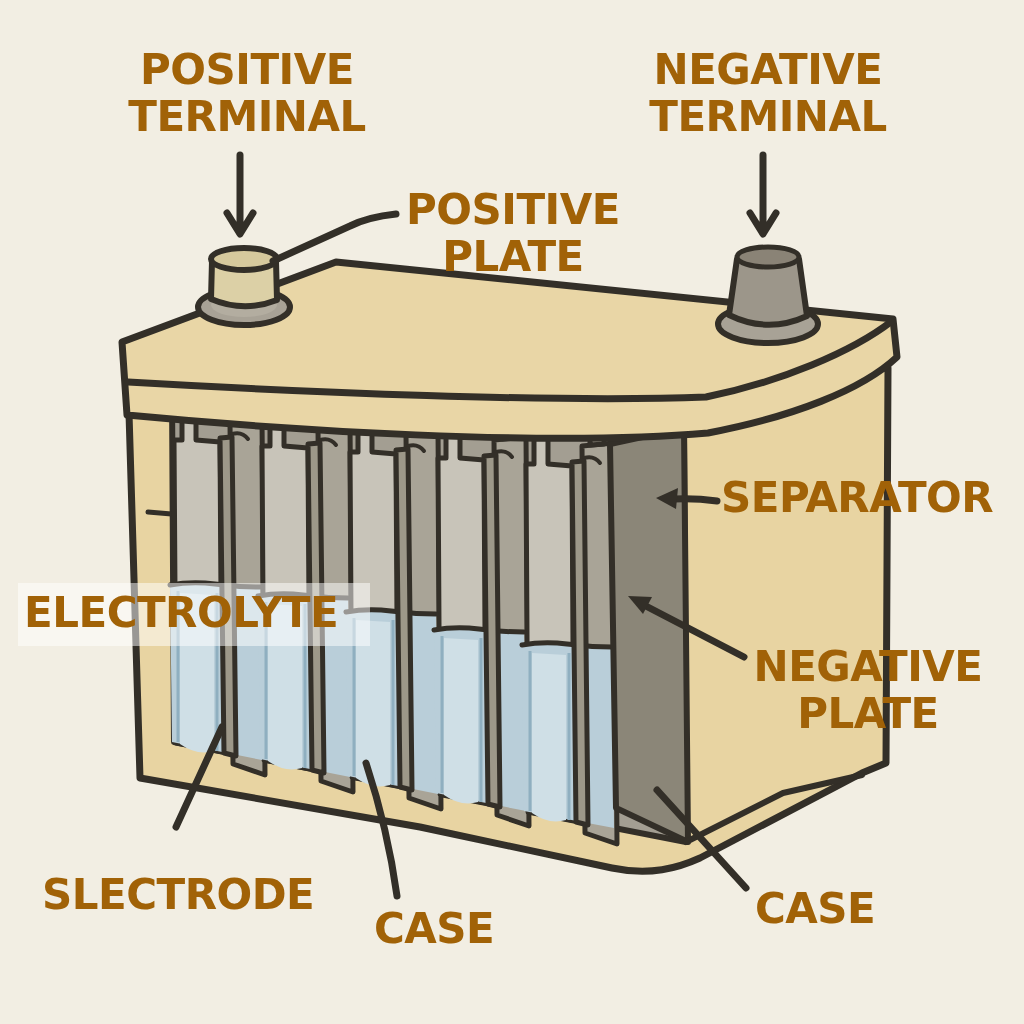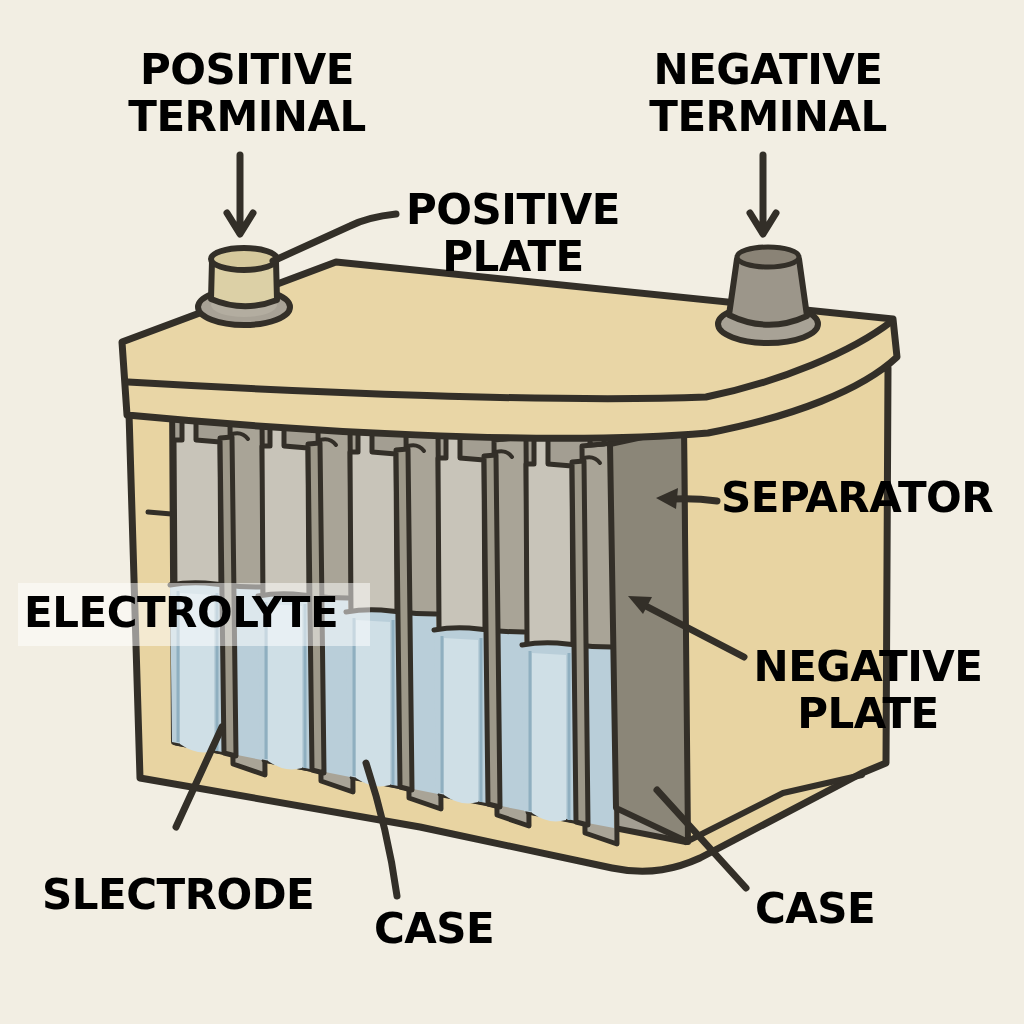--- a/index.html
+++ b/index.html
@@ -12,21 +12,21 @@
     font-family:"DejaVu Sans", sans-serif;
   }
   .stage svg{position:absolute;left:0;top:0;}
   .ink{stroke:#332f28;stroke-linejoin:round;stroke-linecap:round;}
   .lbl{
     position:absolute;
     font-weight:700;
     font-size:42px;
     line-height:47px;
     letter-spacing:-0.5px;
-    color:#000000;
+    color:#a16207;
     white-space:nowrap;
     text-align:center;
   }
   .lbl.center{transform:translateX(-50%);}
   .lbl div{text-align:center;}
 </style>
 </head>
 <body>
 
 <div class="stage">

